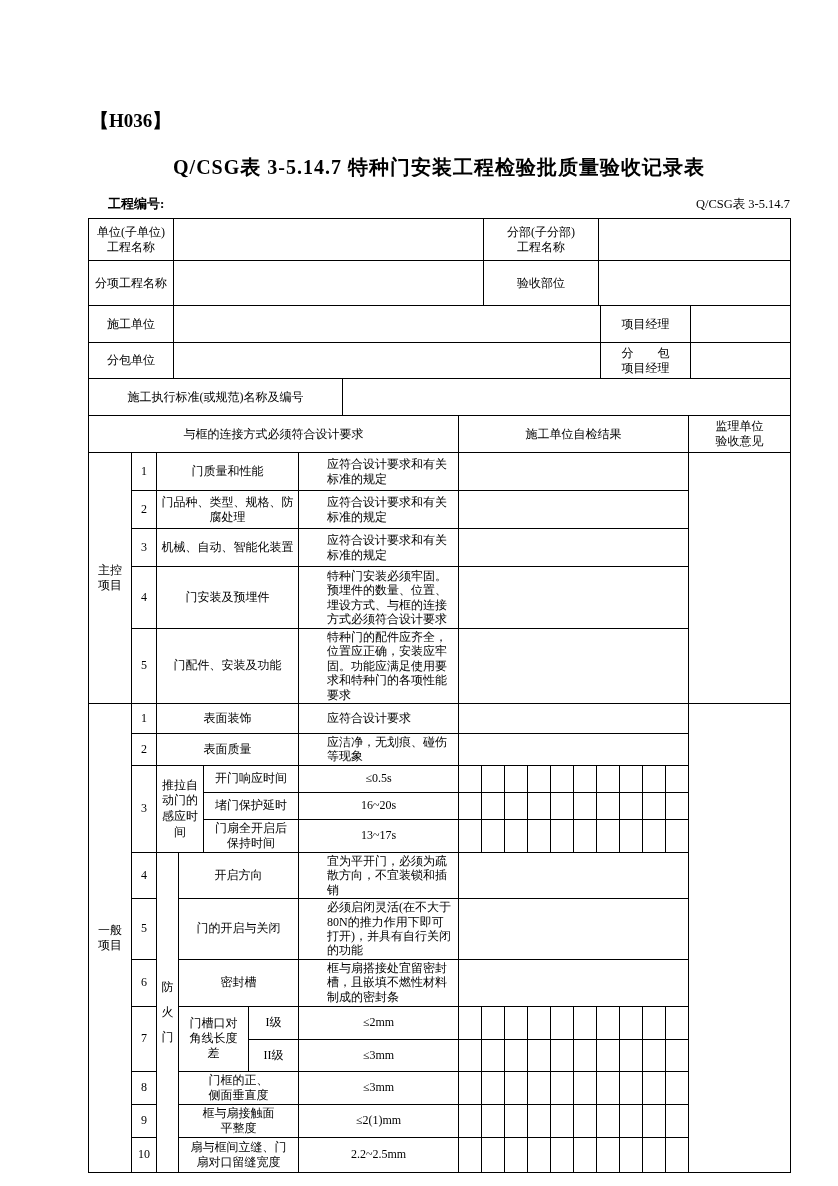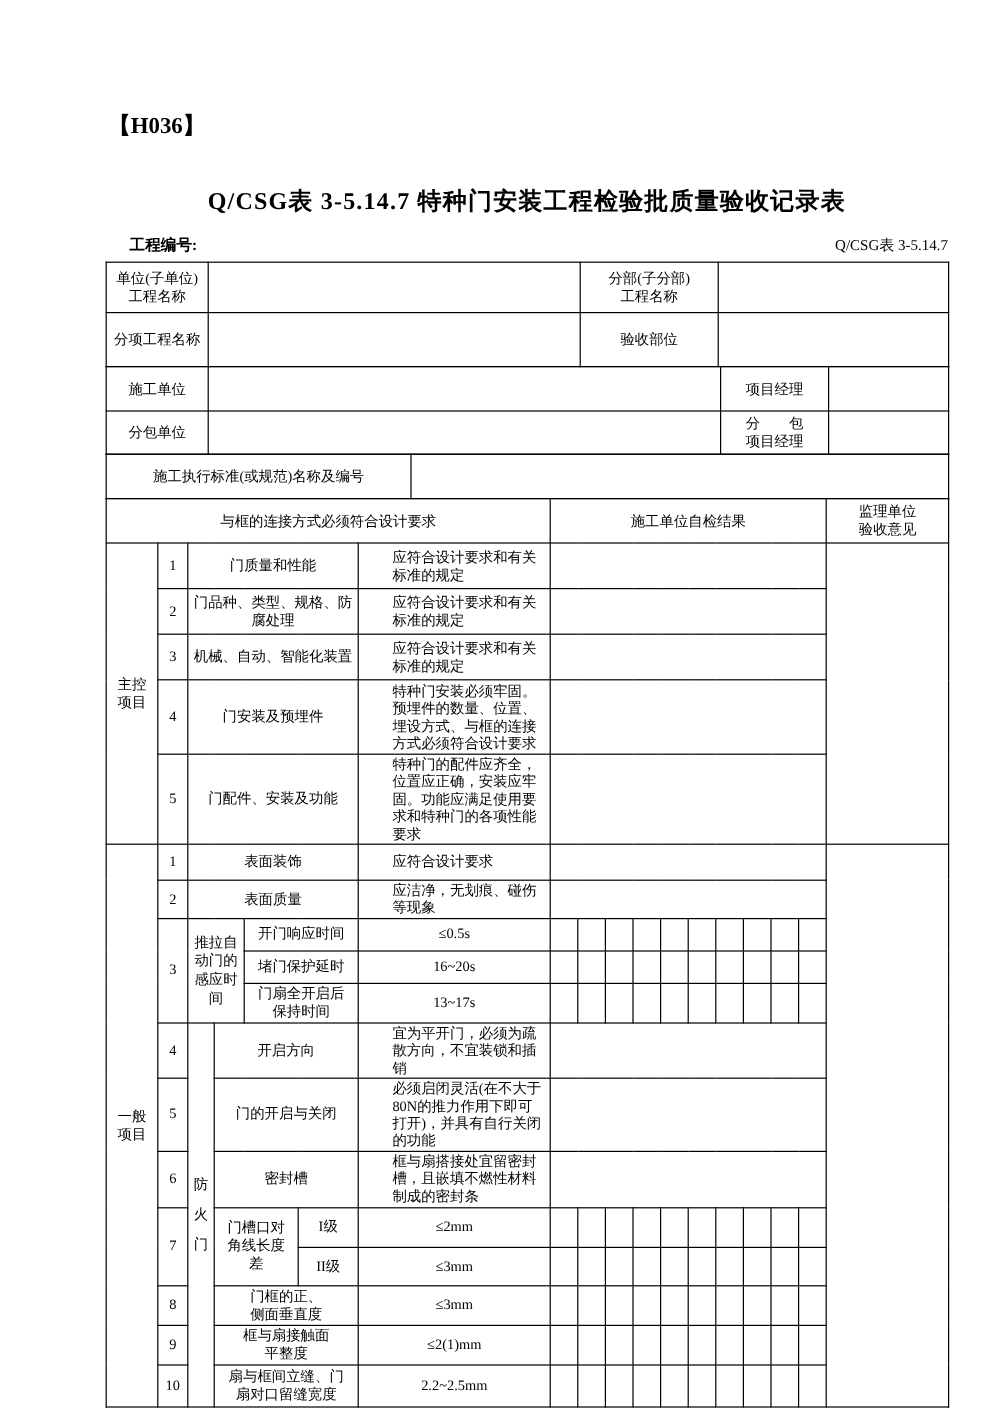--- a/index.html
+++ b/index.html
@@ -4,22 +4,22 @@
 <style>
   * { box-sizing: border-box; }
   html, body { margin: 0; padding: 0; }
   body {
     width: 838px; height: 1186px;
     background: #ffffff;
     color: #000;
     font-family: "Liberation Serif", "DejaVu Serif", serif;
   }
   .sheet { position: relative; width: 838px; height: 1186px; padding: 92px 48px 0 88px; }
-  .h036 { font-size: 19px; font-weight: bold; margin: 0 0 0 2px; }
-  .title { text-align: center; font-size: 20px; font-weight: bold; margin-top: 36px; letter-spacing: 1px; }
+  .h036 { font-size: 19px; font-weight: bold; margin: 16px 0 0 2px; }
+  .title { text-align: center; font-size: 20px; font-weight: bold; margin-top: 20px; letter-spacing: 1px; }
   .subhead { display: flex; justify-content: space-between; align-items: flex-end; font-size: 13px; margin: 14px 0 5px 0; gap: 18px; }
   .subhead .lbl { font-weight: bold; margin-left: 20px; }
   .subhead .formno { font-size: 12.5px; }
 
   table { border-collapse: collapse; table-layout: fixed; width: 702px; }
   table + table { margin-top: -1px; }
   td, th {
     border: 1px solid #000;
     font-size: 12px; font-weight: normal;
     text-align: center; vertical-align: middle;

